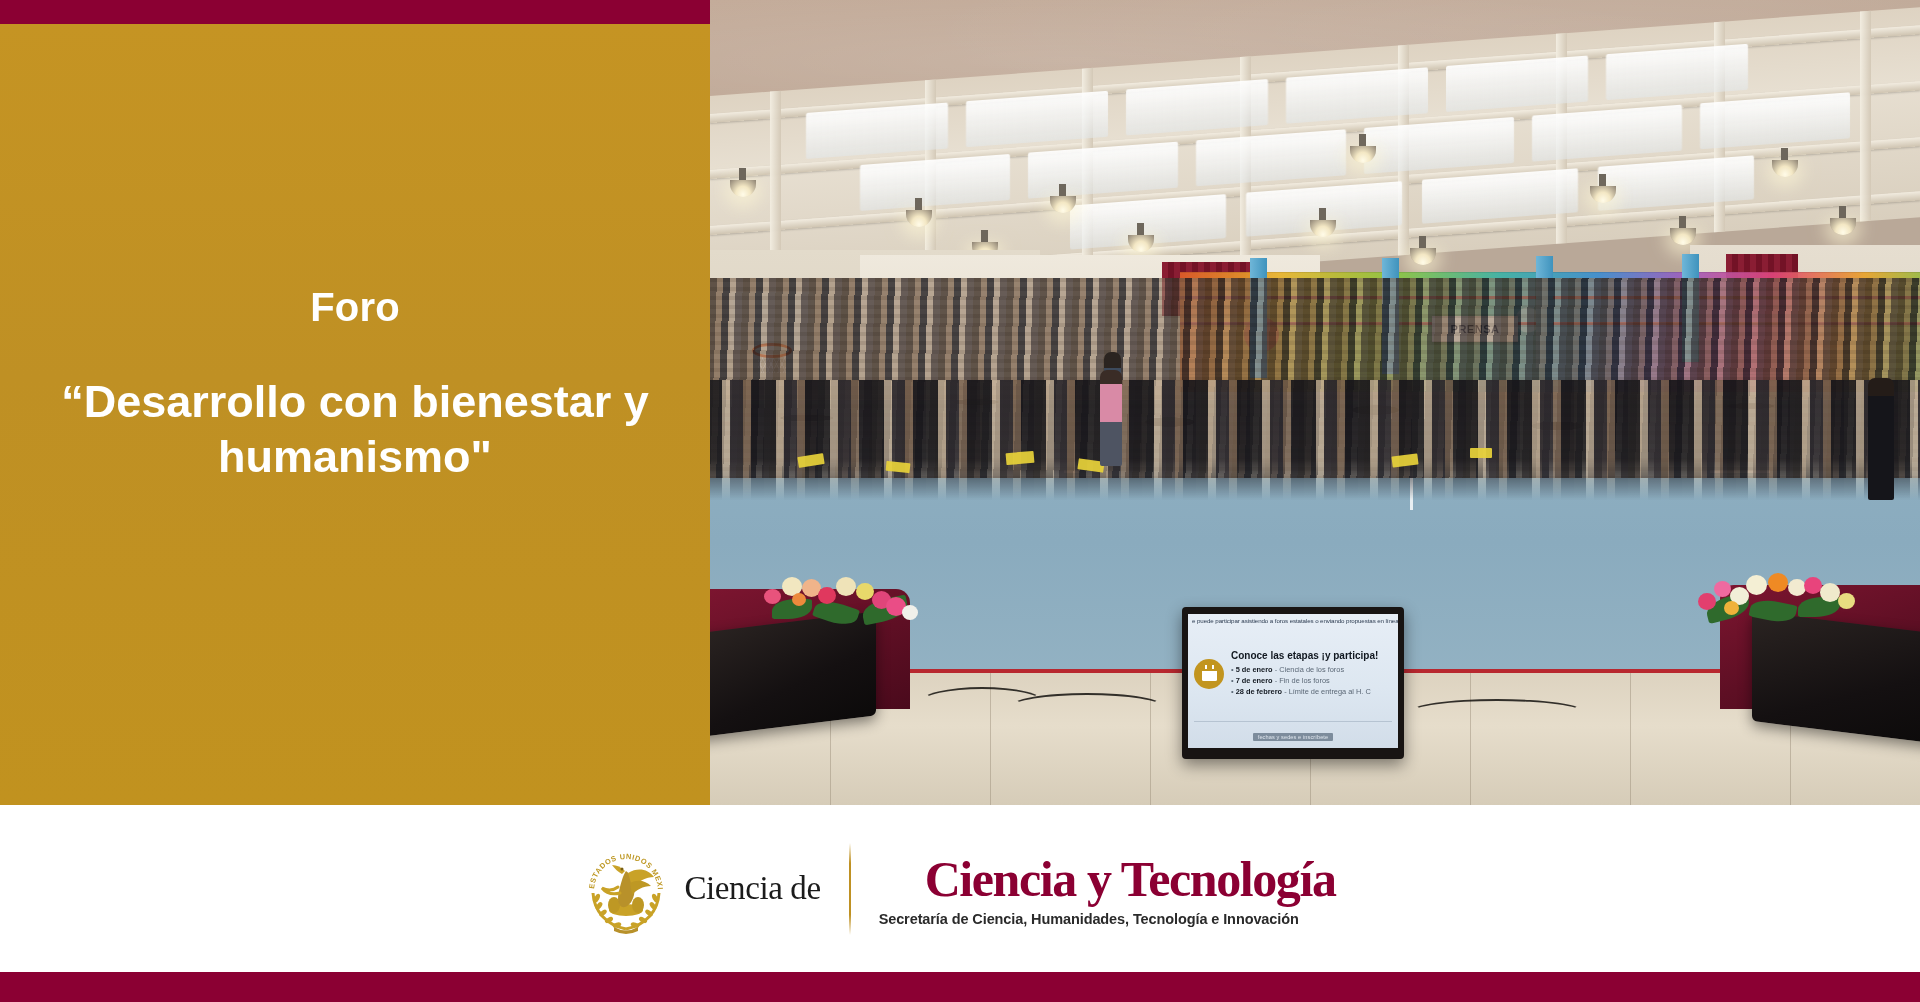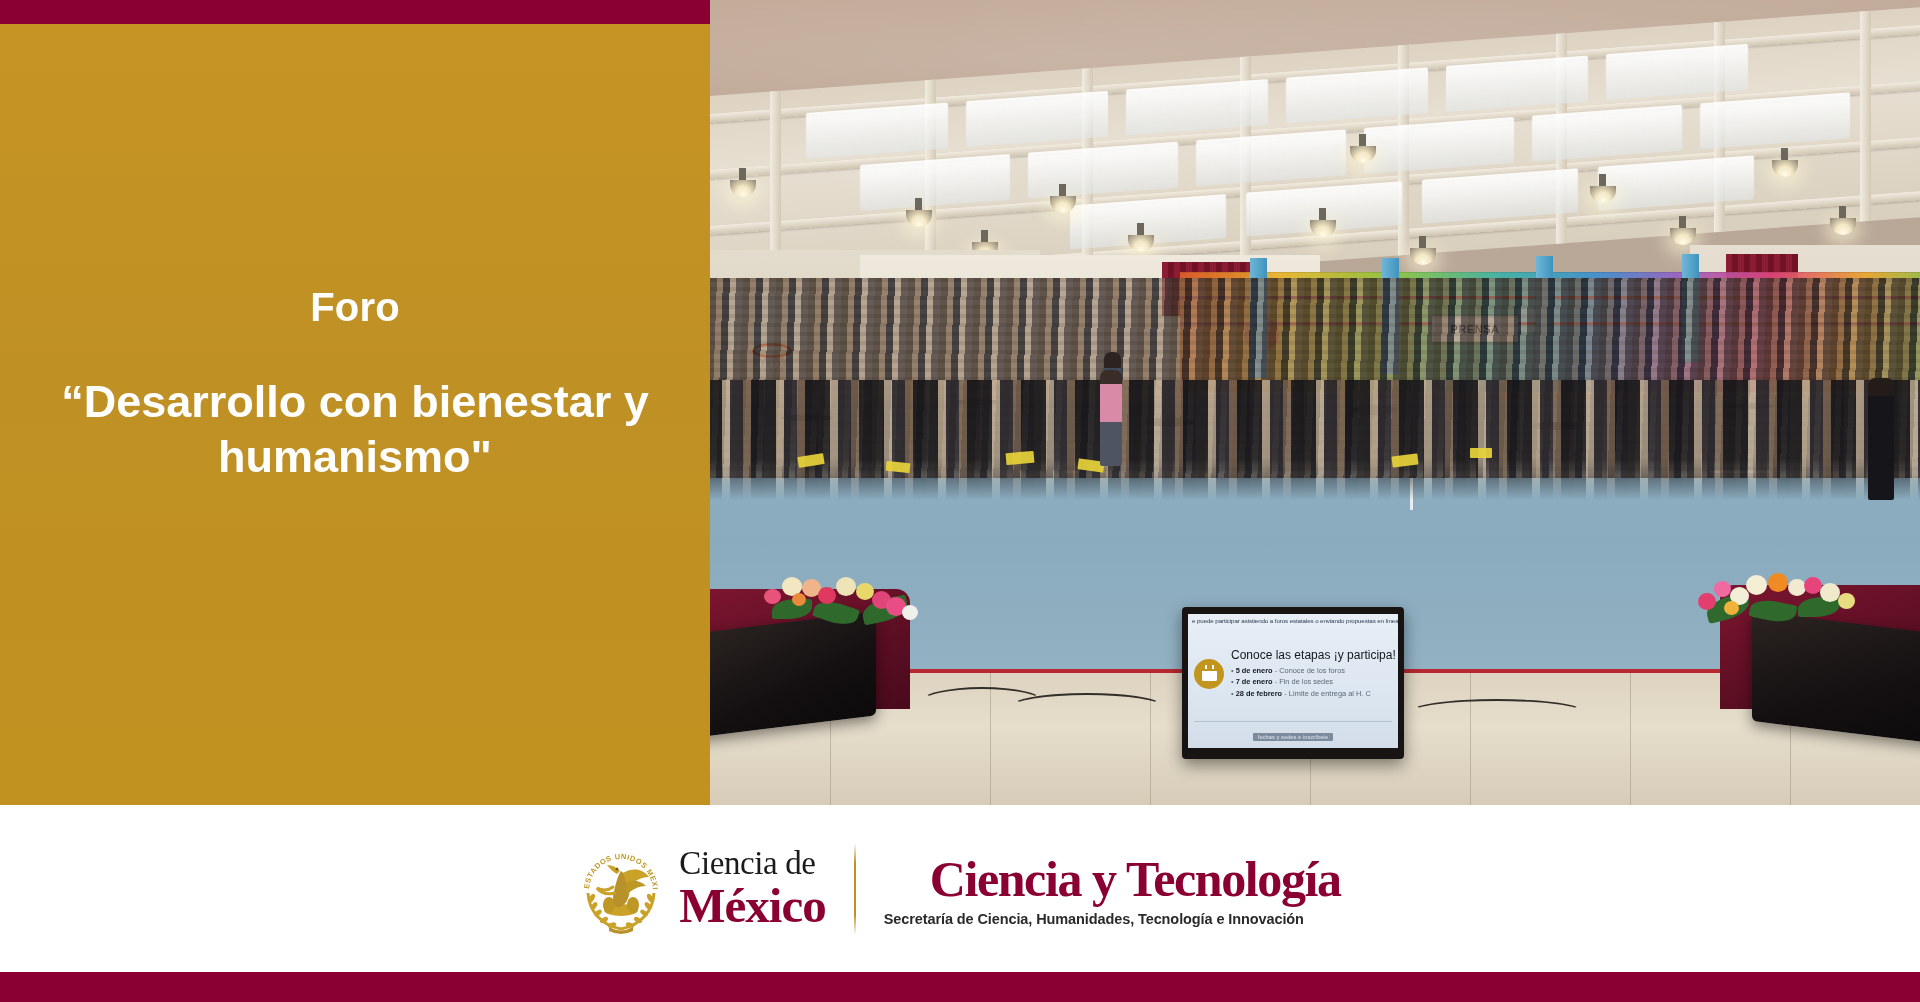--- a/index.html
+++ b/index.html
@@ -334,22 +334,22 @@
   .cal-glyph:before{
     content:""; position:absolute; left:0; top:0; width:100%; height:4px;
     background:#c2951f;
   }
   .cal-glyph:after{
     content:""; position:absolute; left:3px; top:-2px; width:2px; height:4px;
     box-shadow: 7px 0 0 0 #fff;
     background:#fff;
   }
   .slide-head {
-    font-size: 12px;
-    font-weight: normal;
+    font-size: 10px;
+    font-weight: bold;
     color: #111820;
     margin-bottom: 3px;
     white-space: nowrap;
   }
   .slide-item {
     font-size: 7.4px;
     color: #5a6775;
     white-space: nowrap;
     line-height: 1.5;
   }
@@ -587,24 +587,24 @@
     <div class="tv">
       <div class="tv-screen">
         <div class="slide-top">e puede participar asistiendo a foros estatales o enviando propuestas en línea</div>
         <div class="slide-body">
           <div class="cal-badge">
             <div class="cal-glyph"></div>
           </div>
           <div>
             <div class="slide-head">Conoce las etapas ¡y participa!</div>
             <div class="slide-item">
-              • <b>5 de enero</b><span> - </span><span>Conoce de los foros</span>
+              • <b>5 de enero</b><span> - </span><span>Ciencia de los foros</span>
             </div>
             <div class="slide-item">
-              • <b>7 de enero</b><span> - </span><span>Fin de los sedes</span>
+              • <b>7 de enero</b><span> - </span><span>Fin de los foros</span>
             </div>
             <div class="slide-item">
               • <b>28 de febrero</b><span>  - </span><span>Límite de entrega al H. C</span>
             </div>
           </div>
         </div>
         <div class="slide-rule"></div>
         <div class="slide-foot">
           <span>fechas y sedes e inscríbete</span>
         </div>
@@ -651,21 +651,20 @@
         <path d="M46 42 C 54 38 62 40 67 45 C 59 45 52 49 48 54 Z" fill="#BE9824"></path>
 
         <path d="M36 52 C 28 54 22 52 18 47 C 24 50 30 49 34 46" fill="none" stroke="#C9A227" stroke-width="3" stroke-linecap="round"></path>
 
         <text font-family="'Liberation Sans', sans-serif" font-size="7.4" font-weight="bold" fill="#BE9824" letter-spacing="0.6">
           <textPath href="#arcpath" startOffset="2%">ESTADOS UNIDOS MEXICANOS</textPath>
         </text>
       </svg>
       <div class="gobmx-words">
         <div class="l1">Ciencia de</div>
-        <div class="l2">México</div>
       </div>
     </div>
 
     <div class="divider"></div>
 
     <div class="logo-ciencia">
       <div class="big">Ciencia y Tecnología</div>
       <div class="sub">Secretaría de Ciencia, Humanidades, Tecnología e Innovación</div>
     </div>
 

